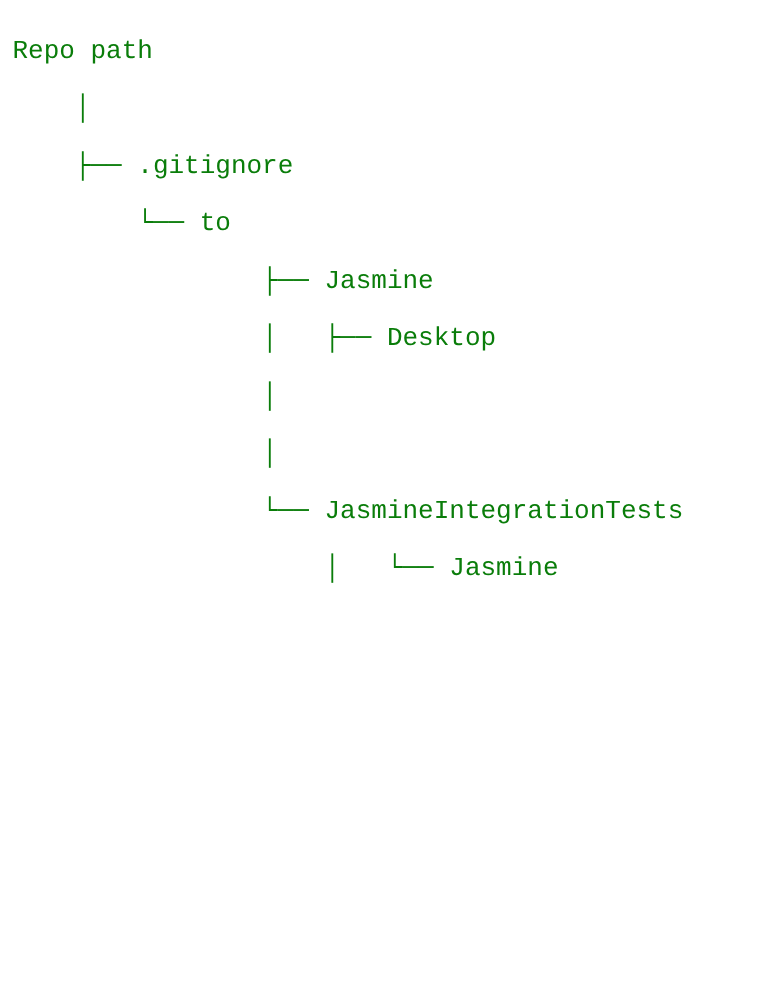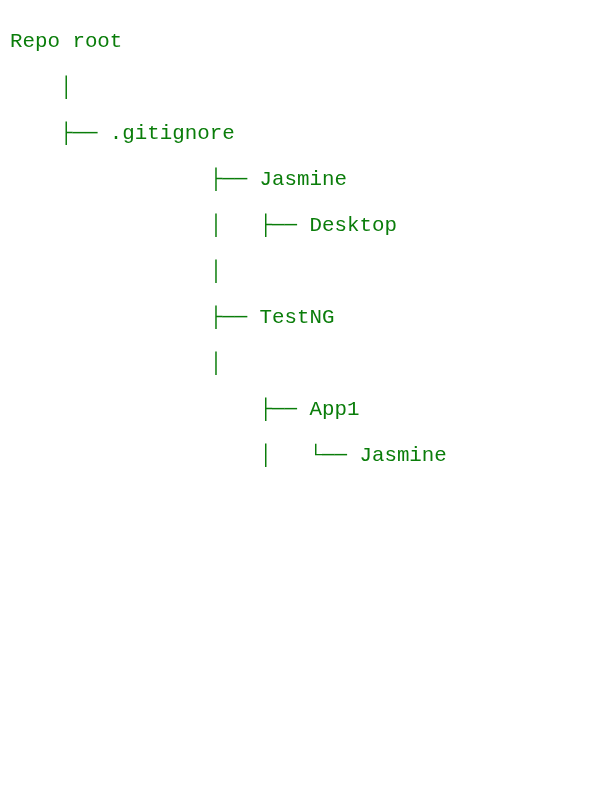--- a/index.html
+++ b/index.html
@@ -21,29 +21,29 @@
     color: #0a7d0a;
     white-space: pre;
   }
   .ln {
     height: 23px;
   }
 </style>
 </head>
 <body>
 
-<pre class="tree"><div class="ln"><span>Repo root</span></div>
+<pre class="tree"><div class="ln"><span>Repo path</span></div>
 <div class="ln"><span>    │</span></div>
 <div class="ln"><span>    ├── </span><span>.gitignore</span></div>
+<div class="ln"><span>        └── </span><span>to</span></div>
 <div class="ln"><span>                ├── </span><span>Jasmine</span></div>
 <div class="ln"><span>                │   ├── </span><span>Desktop</span></div>
 <div class="ln"><span>                │</span></div>
-<div class="ln"><span>                ├── </span><span>TestNG</span></div>
 <div class="ln"><span>                │</span></div>
-<div class="ln"><span>                    ├── </span><span>App1</span></div>
+<div class="ln"><span>                └── </span><span>JasmineIntegrationTests</span></div>
 <div class="ln"><span>                    │   └── </span><span>Jasmine</span></div>
 
 
 
 
 
 
 
 
 

